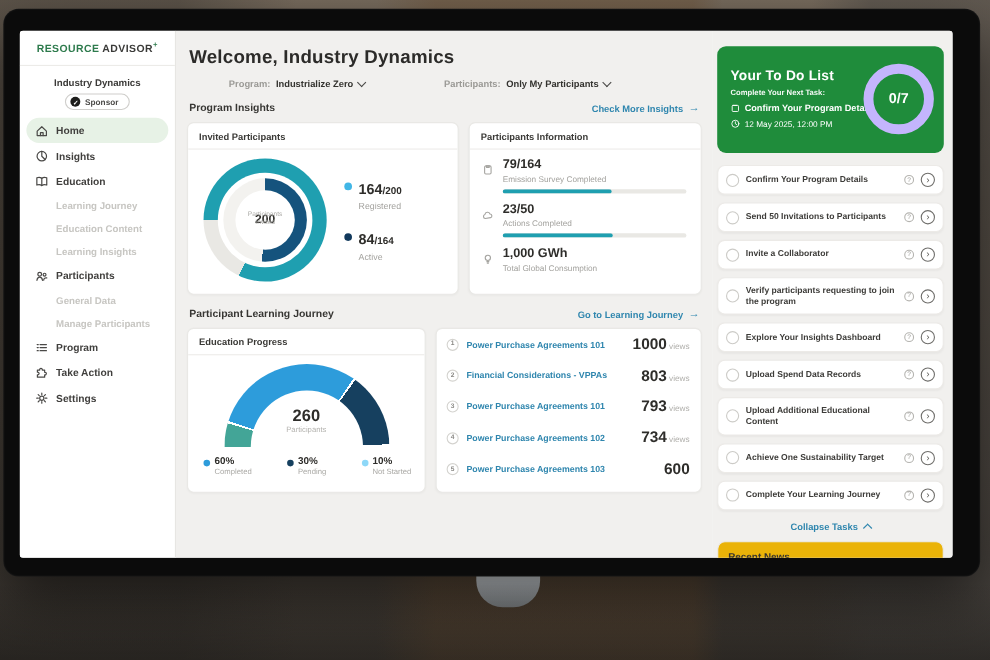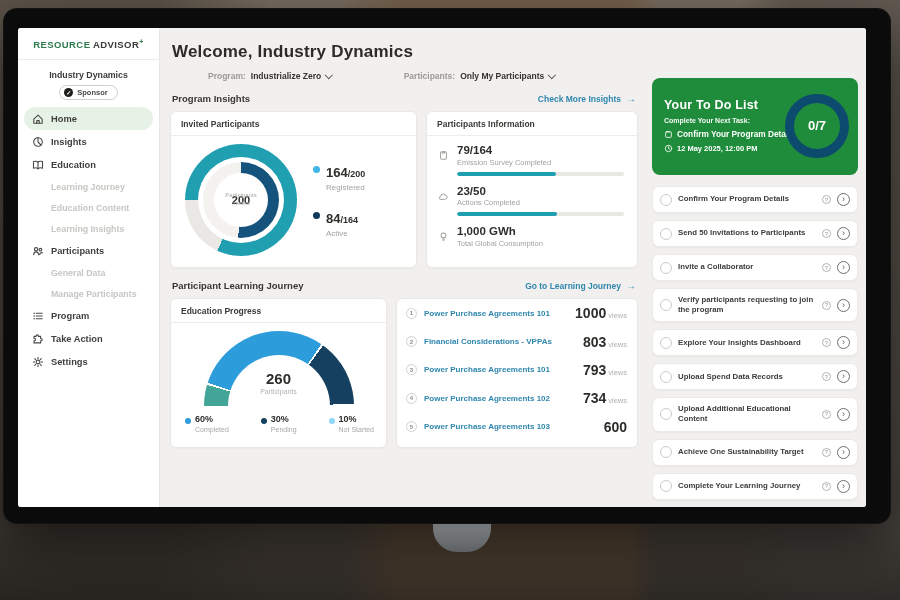--- a/index.html
+++ b/index.html
@@ -127,28 +127,28 @@
   .l-rank { width:11px; height:11px; border:1px solid #d4d3cf; border-radius:50%; font-size:6px; font-weight:700;
     color:#8a8985; display:flex; align-items:center; justify-content:center; flex-shrink:0; }
   .l-title { flex:1; font-size:8px; font-weight:700; color:#2f86ae; cursor:pointer; white-space:nowrap;
     overflow:hidden; text-overflow:ellipsis; }
   .l-views { white-space:nowrap; }
   .l-views-num { font-size:14px; font-weight:700; color:#2e2d2a; }
   .l-views-suf { font-size:7.5px; color:#b0afab; margin-left:2px; }
   
   .rightcol { width:218px; flex-shrink:0; background:#f1f0ee; padding:14px 8px 0 4px; display:flex; flex-direction:column; }
   .todo-hero { background:#1f8c3b; border-radius:8px; color:#fff; padding:10px 9px 12px 12px;
-    display:flex; align-items:center; gap:5px; height:97px; flex-shrink:0;margin-top:36px; }
+    display:flex; align-items:center; gap:5px; height:97px; flex-shrink:0; }
   .th-left { flex:1; min-width:0; }
   .th-title { font-size:12.5px; font-weight:700; letter-spacing:.2px; }
   .th-sub { font-size:7px; margin-top:5px; opacity:.95; font-weight:700; }
   .th-task { display:flex; gap:4px; align-items:center; font-size:8.3px; font-weight:700; margin-top:5px; white-space:nowrap; }
-  .th-due { display:flex; gap:4px; align-items:center; font-size:7.5px; margin-top:5px; font-weight:700; }
+  .th-due { display:flex; gap:4px; align-items:center; font-size:7.5px; margin-top:5px; font-weight:400; }
   .th-task svg, .th-due svg { width:9px; height:9px; flex-shrink:0; }
-  .th-ring { width:64px; height:64px; border-radius:50%; border:9px solid #0c4a6e; background:#1f8c3b;
+  .th-ring { width:64px; height:64px; border-radius:50%; border:9px solid #c4b5fd; background:#1f8c3b;
     display:flex; align-items:center; justify-content:center; font-size:13px; font-weight:700; flex-shrink:0; }
   #tasks-mount { margin-top:11px; display:flex; flex-direction:column; gap:7px; }
   .task { background:#fff; border:1px solid #eceae7; border-radius:7px; padding:6px 7px;
     display:flex; align-items:center; gap:6px; box-shadow:0 1px 2px rgba(0,0,0,.04); cursor:pointer; }
   .t-check { width:12px; height:12px; border:1.3px solid #cccbc7; border-radius:50%; flex-shrink:0; }
   .t-label { flex:1; font-size:7.8px; font-weight:700; color:#3d3c39; line-height:1.3; }
   .t-help { width:9px; height:9px; border:1px solid #b5b4b0; border-radius:50%; color:#9a9995;
     display:flex; align-items:center; justify-content:center; flex-shrink:0; }
   .t-help::after { content:"?"; font-size:6px; }
   .t-go { width:13px; height:13px; border:1.3px solid #6f6e6b; border-radius:50%; color:#55544f;

